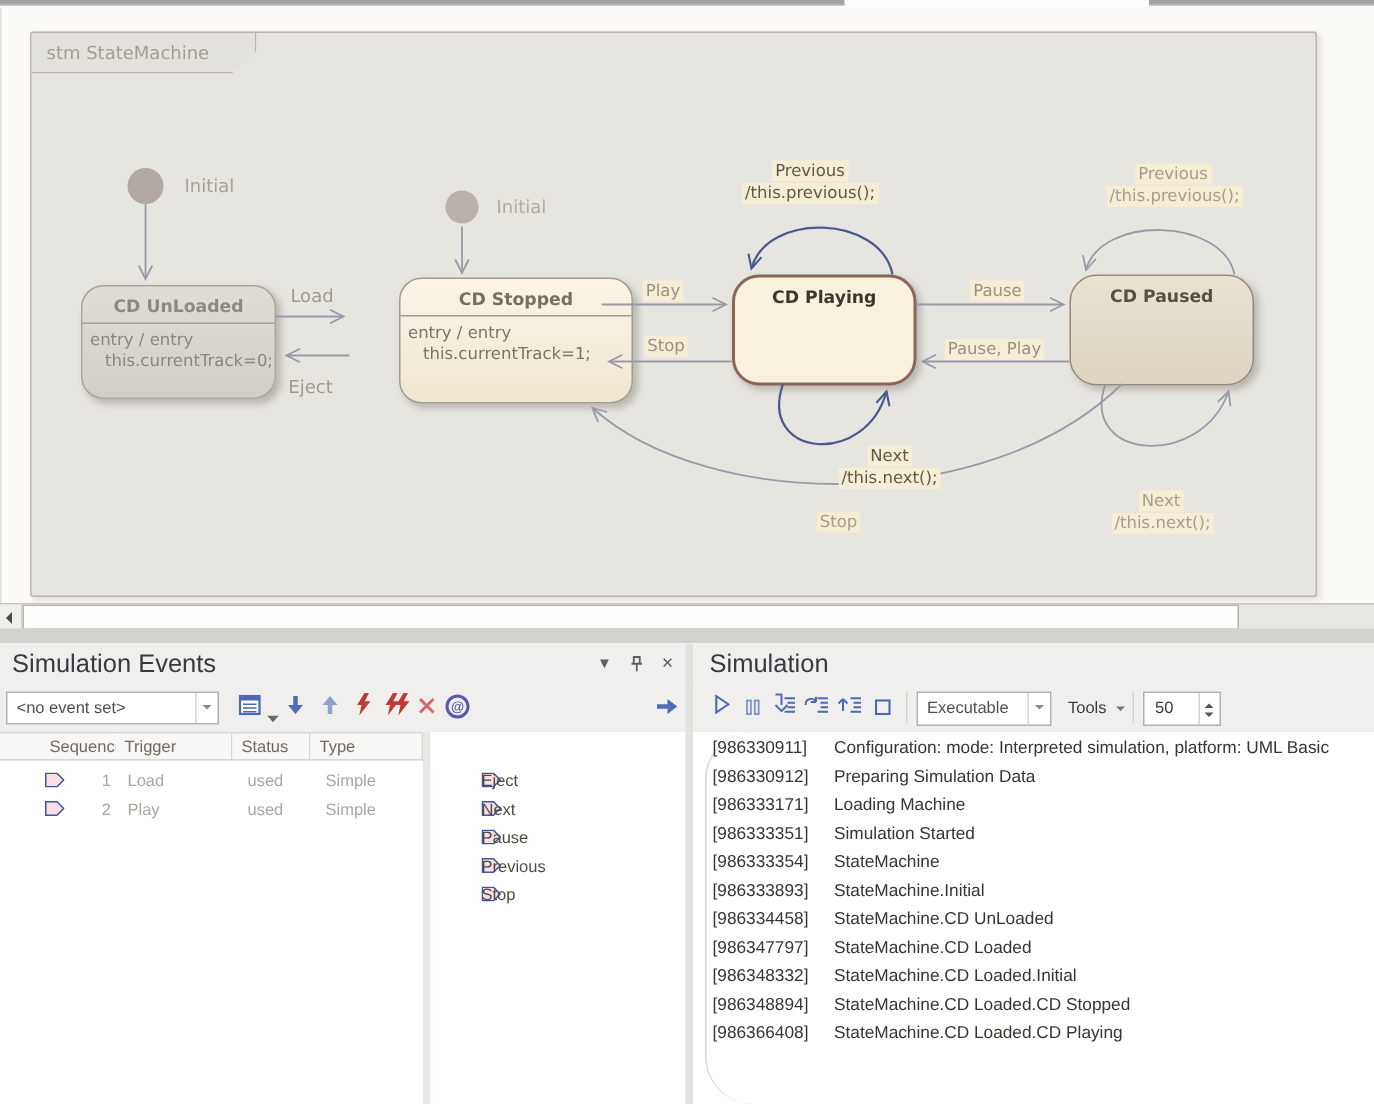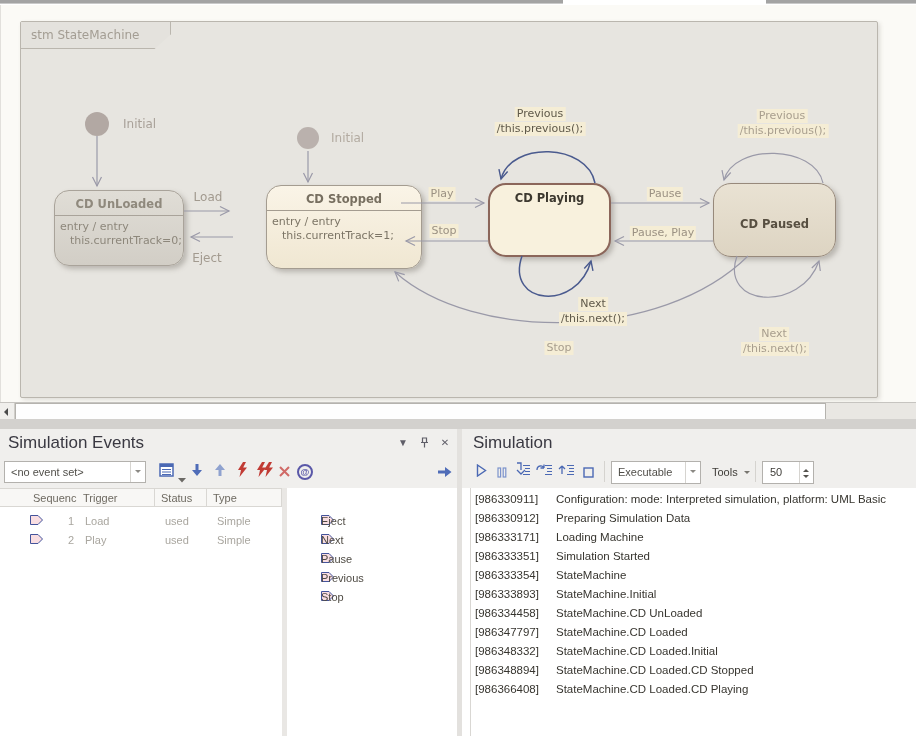--- a/index.html
+++ b/index.html
@@ -42,21 +42,21 @@
                 background:linear-gradient(#faf4e7,#f0e7d2); border:1.5px solid #a49c90; }
   .st-stopped .state-title { color:#776f60; border-bottom:1.5px solid #a49c90; }
   .st-stopped .state-body { color:#7c7566; }
 
   .st-playing { left:487px; top:178px; width:123px; height:74px;
                 background:#f8f1dd; border:2px solid #8b665a; border-radius:18px; }
   .st-playing .state-title { color:#3c382f; }
 
   .st-paused { left:712px; top:178px; width:123px; height:74px;
                background:linear-gradient(#e9e2d3,#ddd4c2); border:1.5px solid #97897b; border-radius:18px; }
-  .st-paused .state-title { color:#574f41;margin-top:27px; }
+  .st-paused .state-title { color:#574f41; }
 
   .initial-dot { position:absolute; border-radius:50%; background:#b2a8a3; }
   .diagram-text { position:absolute; font-size:12px; color:#a9a199; }
 
   .tlabel { position:absolute; transform:translate(-50%,-50%); font-size:11px; white-space:nowrap;
             padding:0 2px; line-height:14px; }
   .tlabel.bg { background:#f5edd5; }
   .tlabel.gray  { color:#9b9183; }
   .tlabel.dark  { color:#5f594a; }
   .tlabel.faint { color:#a89e8e; }
@@ -103,21 +103,21 @@
                  font-size:11px; color:#6e6a61; padding:3px 0 0 6px; }
   .ev-gap { position:absolute; left:282px; top:59px; width:5px; height:248px; background:#e9e7e4; }
   .ev-row { position:absolute; height:19px; font-size:11px; color:#a9a69f; }
   .ev-row span { position:absolute; top:3px; }
   .wt-item { position:absolute; height:19px; font-size:11px; color:#4f4b44; }
   .wt-item span { position:absolute; top:3px; left:27px; }
   .penn { position:absolute; left:0; top:3px; }
 
   
   .log { position:absolute; left:8px; top:59px; width:446px; height:248px; border-left:1px solid #d9d7d3;
-         font-size:11.5px; color:#37352f; }
+         font-size:11.5px; color:#37352f;border-radius:32px; }
   .log-row { position:absolute; left:0; height:19px; white-space:nowrap; }
   .log-row .ts { position:absolute; left:4px; top:3px; }
   .log-row .msg { position:absolute; left:85px; top:3px; }
 
   .spin { position:absolute; background:#fff; border:1px solid #b3b1ad; font-size:11px; color:#3f3d38; }
   .spin .sv { position:absolute; left:7px; top:4px; }
   .spin .arrows { position:absolute; right:0; top:0; bottom:0; width:14px; border-left:1px solid #d6d4d0; }
   .spin .arrows .up   { position:absolute; left:3px; top:4px;  border:3.5px solid transparent; border-bottom-color:#55534e; }
   .spin .arrows .down { position:absolute; left:3px; top:13px; border:3.5px solid transparent; border-top-color:#55534e; }
 

